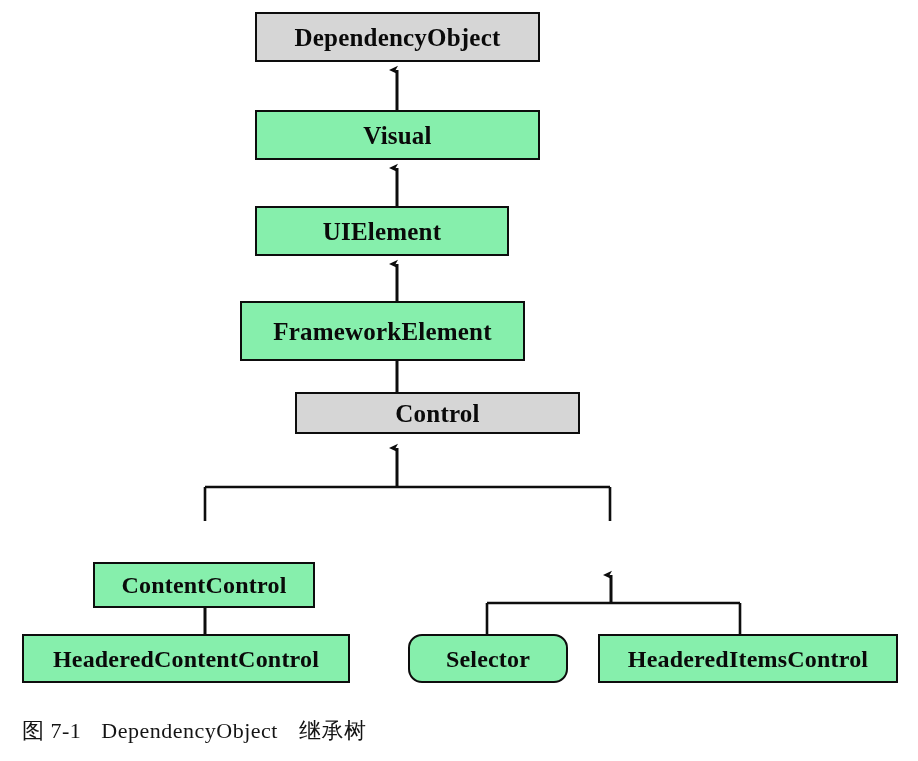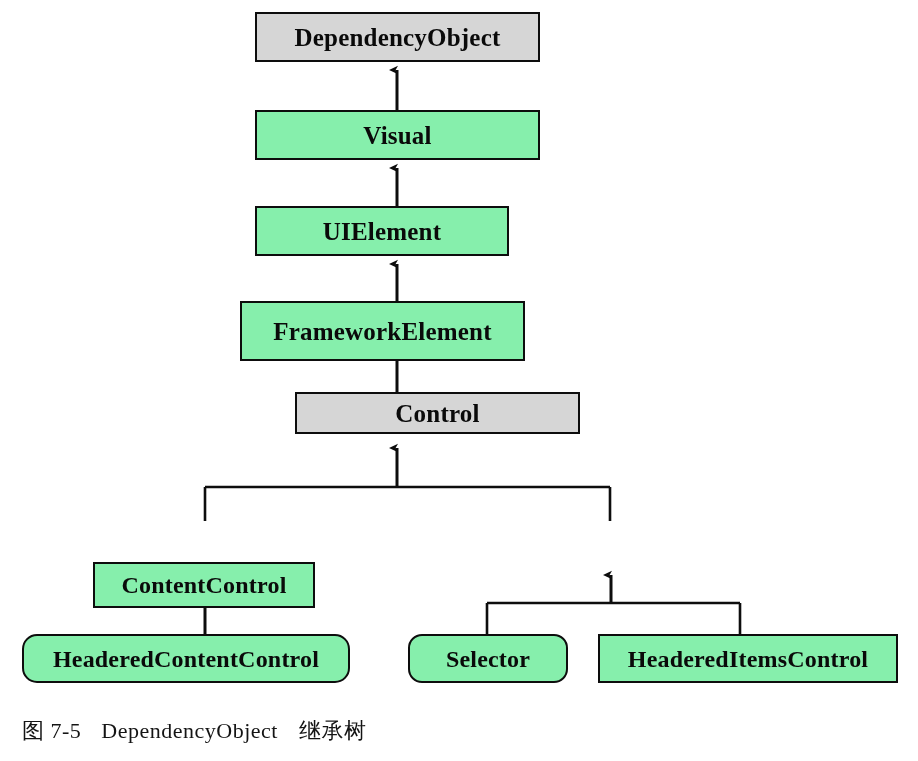--- a/index.html
+++ b/index.html
@@ -148,29 +148,29 @@
 
   <div class="node-box filled" style="left:255px; top:392px; width:285px; height:42px;margin-left:40px;">
     <span class="node-label">Control</span>
   </div>
 
   <div class="node-box small" style="left:93px; top:521px; width:222px; height:46px;margin-top:41px;">
     <span class="node-label">ContentControl</span>
   </div>
 
 
-  <div class="node-box small" style="left:22px; top:634px; width:328px; height:49px;border-radius:15px;">
+  <div class="node-box small" style="left:22px; top:634px; width:328px; height:49px;">
     <span class="node-label">HeaderedContentControl</span>
   </div>
 
   <div class="node-box small" style="left:408px; top:634px; width:160px; height:49px;border-radius:14px;">
     <span class="node-label">Selector</span>
   </div>
 
   <div class="node-box small" style="left:598px; top:634px; width:300px; height:49px;">
     <span class="node-label">HeaderedItemsControl</span>
   </div>
 
   <div id="figure-caption">
-    <span class="cap-seg cap-num">图 7-5</span><span class="cap-seg cap-title">DependencyObject</span><span class="cap-seg cap-tail">继承树</span>
+    <span class="cap-seg cap-num">图 7-1</span><span class="cap-seg cap-title">DependencyObject</span><span class="cap-seg cap-tail">继承树</span>
   </div>
 
 </div>
 
 </body></html>

